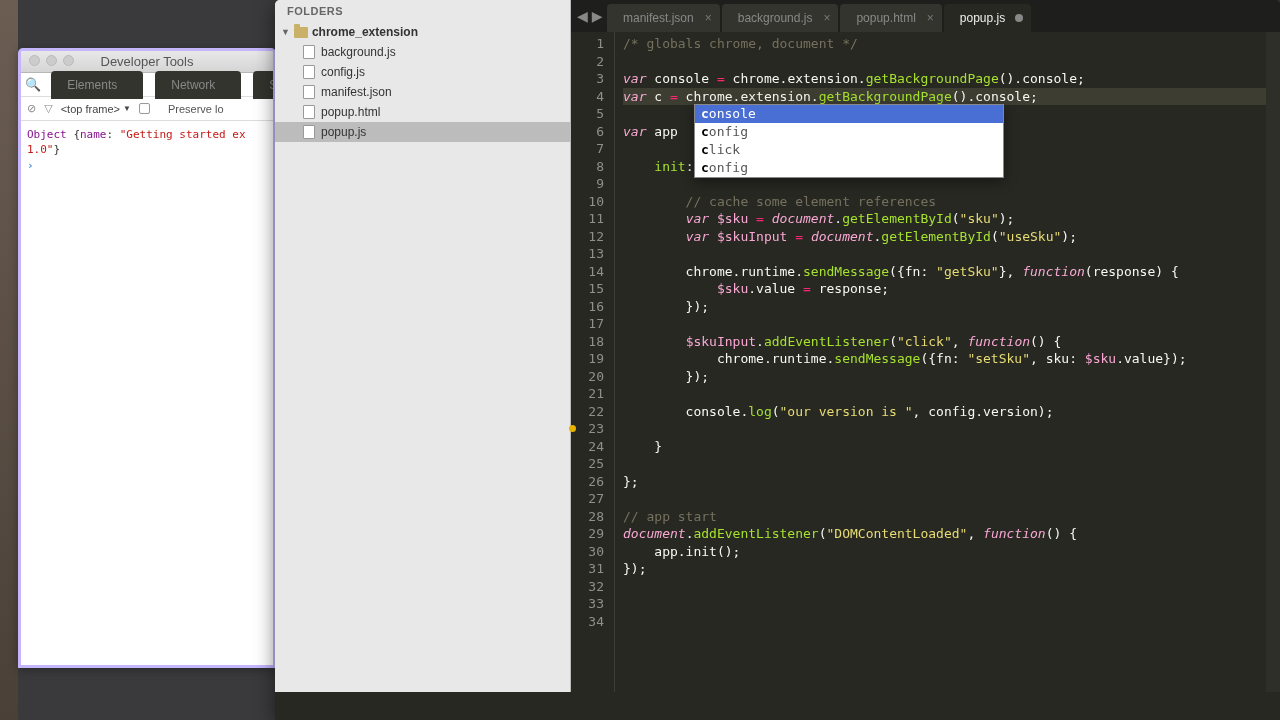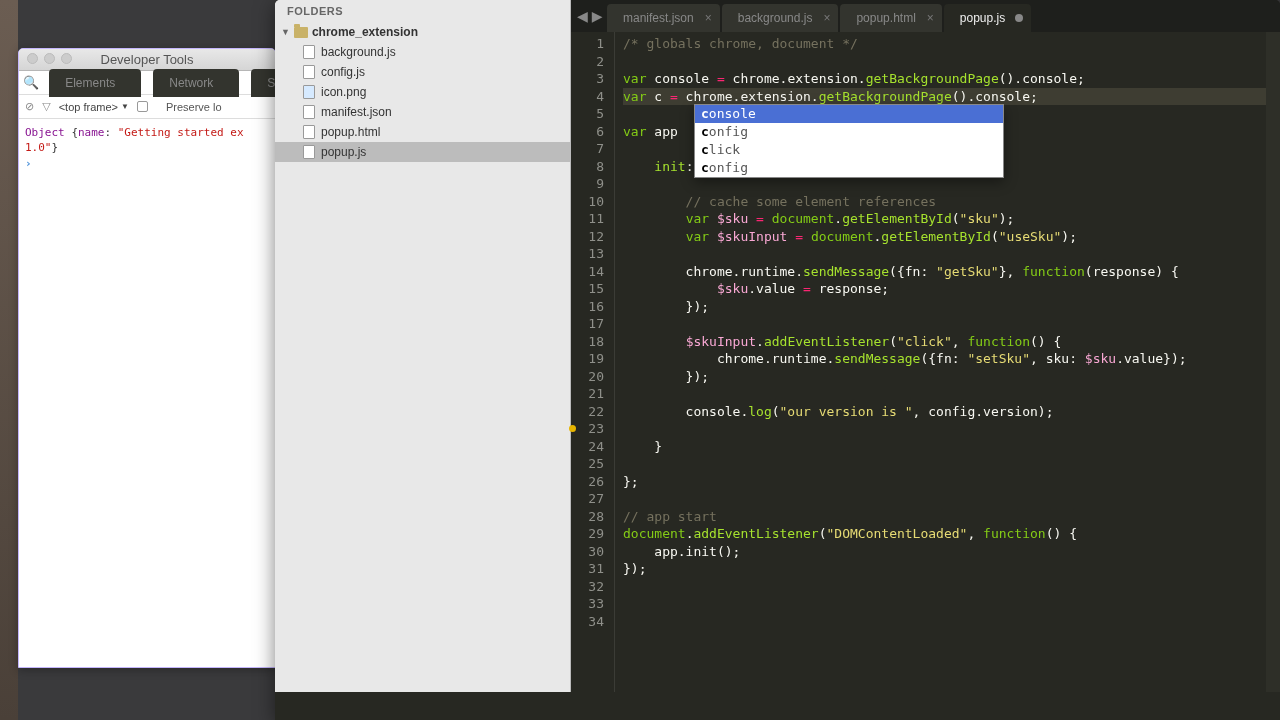--- a/index.html
+++ b/index.html
@@ -15,21 +15,21 @@
   position: absolute; left: 0; top: 0; width: 18px; height: 720px;
   background: linear-gradient(#6b5d52, #4a4038);
 }
 
 
 .devtools {
   position: absolute;
   left: 18px; top: 48px;
   width: 258px; height: 620px;
   background: #fff;
-  border: 1px solid #c4b5fd;
+  border: 3px solid #c4b5fd;
   border-radius: 5px 5px 0 0;
   box-shadow: 0 2px 10px rgba(0,0,0,.3);
   overflow: hidden;
 }
 .devtools-titlebar {
   height: 22px;
   background: linear-gradient(#e8e8e8,#d5d5d5);
   border-bottom: 1px solid #b6b6b6;
   text-align: center;
   line-height: 22px;
@@ -186,21 +186,21 @@
 .gutter .ln { height: 17.5px; position: relative; }
 .gutter .marker { position:absolute; left:-2px; top:5px; width:7px; height:7px; border-radius:50%; background:#e6b400; }
 .code {
   flex: 1;
   padding: 3px 0 0 8px;
   color: #f8f8f2;
   position: relative;
 }
 .code .row { height: 17.5px; white-space: pre; }
 .code .row.hl { background: #3e3d32; }       
-.st { color: #84cc16; }
+.st { color: #f9a8d4; font-style: italic; }
 .fn { color: #a6e22e; }
 .str { color: #e6db74; }
 .cm { color: #75715e; }
 .op { color: #f92672; }
 .dollar { color: #f9a8d4; }
 
 
 .autocomplete {
   position: absolute;
   left: 79px; top: 72px;
@@ -281,24 +281,20 @@
         <span class="folder-ico"></span>
         <span>chrome_extension</span>
       </div>
       <div class="file-row">
         <span class="file-ico"></span>
         <span>background.js</span>
       </div>
       <div class="file-row">
         <span class="file-ico"></span>
         <span>config.js</span>
-      </div>
-      <div class="file-row">
-        <span class="file-ico img"></span>
-        <span>icon.png</span>
       </div>
       <div class="file-row">
         <span class="file-ico"></span>
         <span>manifest.json</span>
       </div>
       <div class="file-row">
         <span class="file-ico"></span>
         <span>popup.html</span>
       </div>
       <div class="file-row selected">

